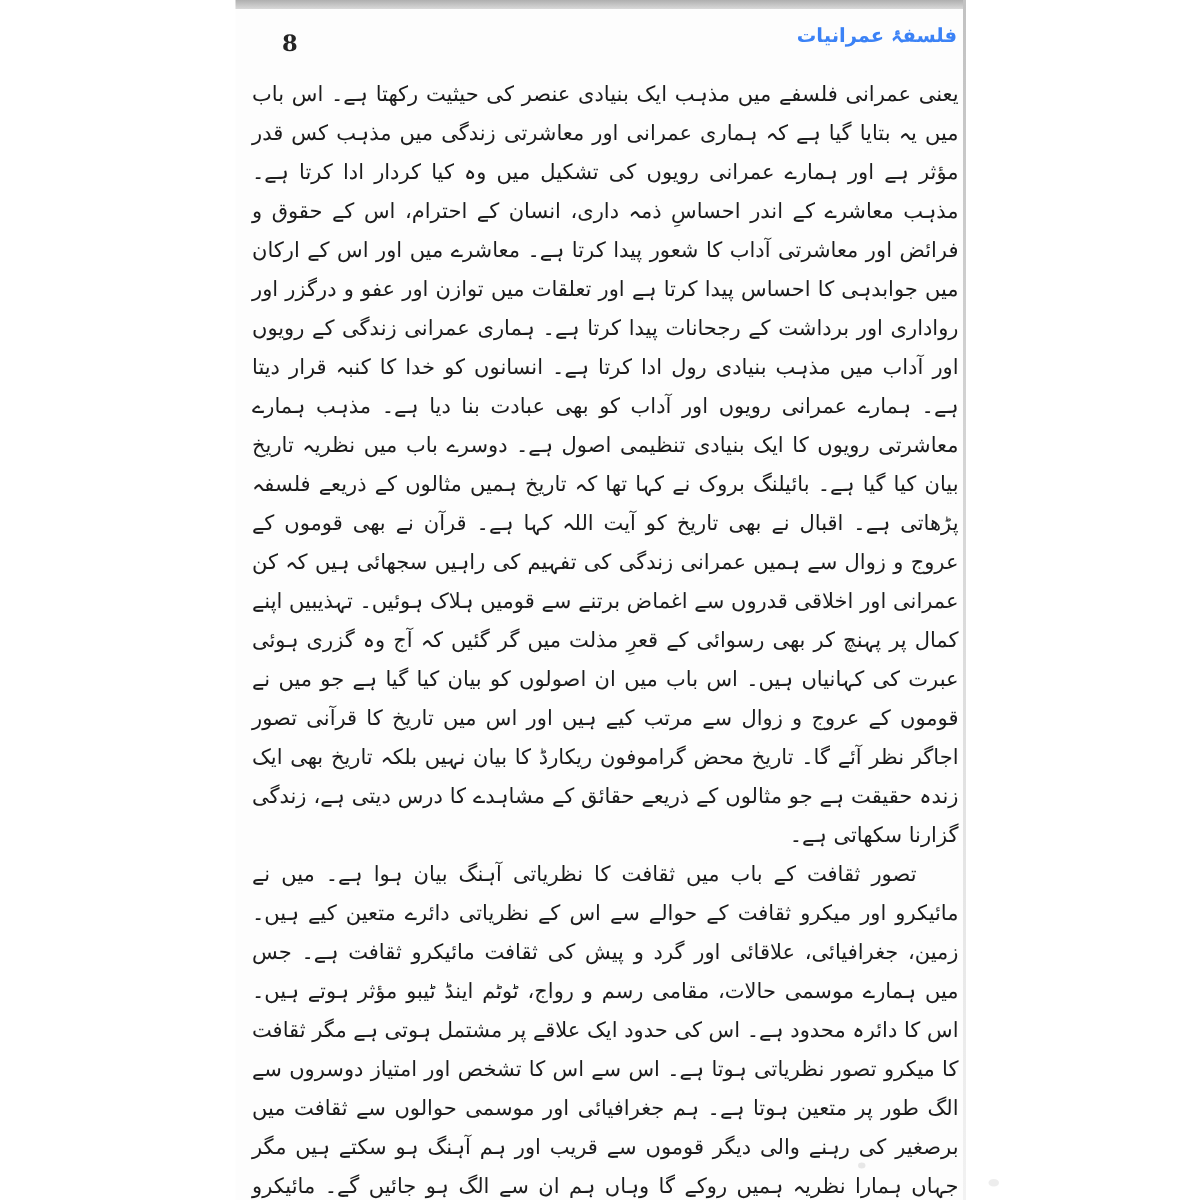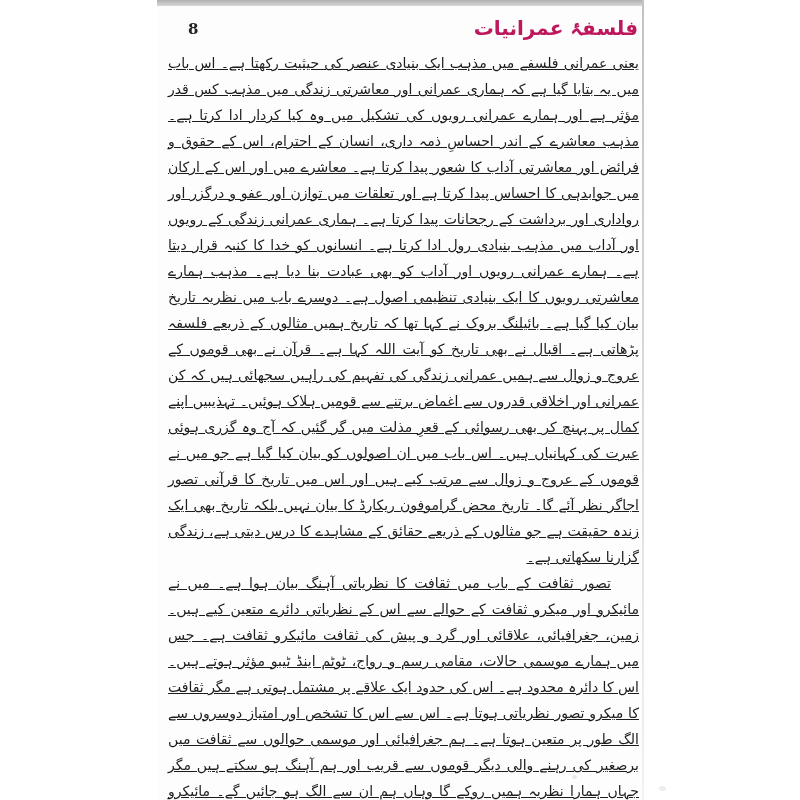--- a/index.html
+++ b/index.html
@@ -13,27 +13,27 @@
             background:linear-gradient(to bottom,#9c9c9c,#cfcfcf);
             opacity:.8;}
   .edge-right{position:absolute;right:0;top:0;width:2px;height:100%;
               background:linear-gradient(to bottom,#c2c2c2,#e4e4e4 70%,#f2f2f2);}
 
   .header{position:absolute;left:0;top:16px;width:100%;height:28px;}
   .pagenum{position:absolute;left:31px;top:4px;
            font-family:"DejaVu Serif",serif;font-weight:bold;
            font-size:15px;color:#242424;}
   .title{position:absolute;right:6px;top:0;direction:rtl;
-         font-weight:bold;font-size:20px;color:#be185d;
+         font-weight:bold;font-size:13px;color:#3b82f6;
          letter-spacing:0.5px;margin-left:35px;}
 
   .body-text{position:absolute;left:11px;right:5px;top:50px;
              direction:rtl;text-align:justify;
              font-size:14px;line-height:26px;color:#1c1c1c;}
-  .para{margin:0;padding:0;text-decoration:underline;}
+  .para{margin:0;padding:0;}
   .para.indent{text-indent:28px;}
 
   .smudge{position:absolute;background:#9a9a9a;border-radius:50%;
           opacity:.22;}
   .smudge.s1{left:572px;top:775px;width:5px;height:4px;}
   .smudge.s2{left:659px;top:786px;width:7px;height:5px;opacity:.18;}
 </style>
 </head>
 <body>
 

